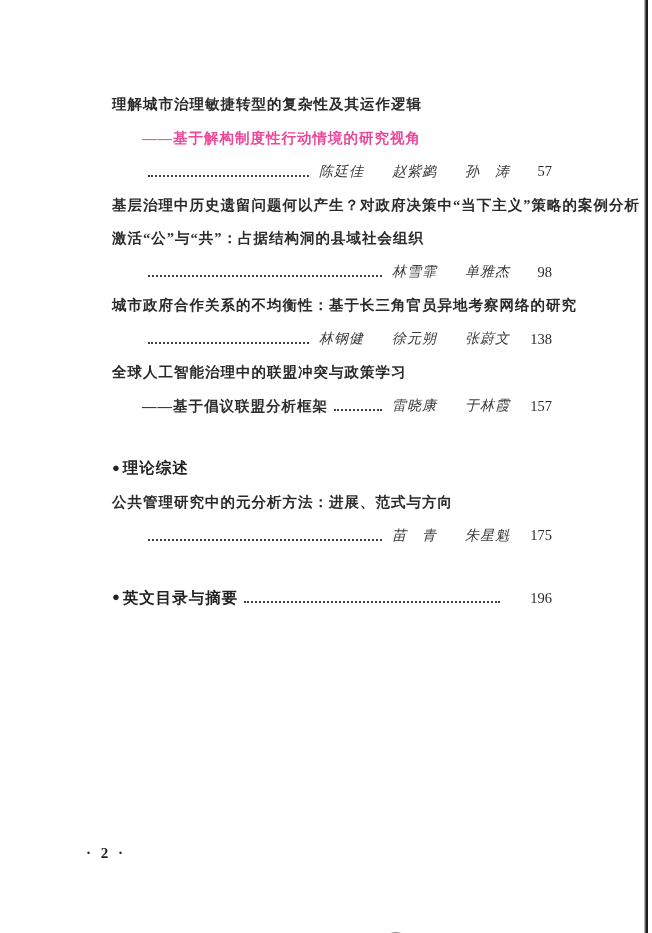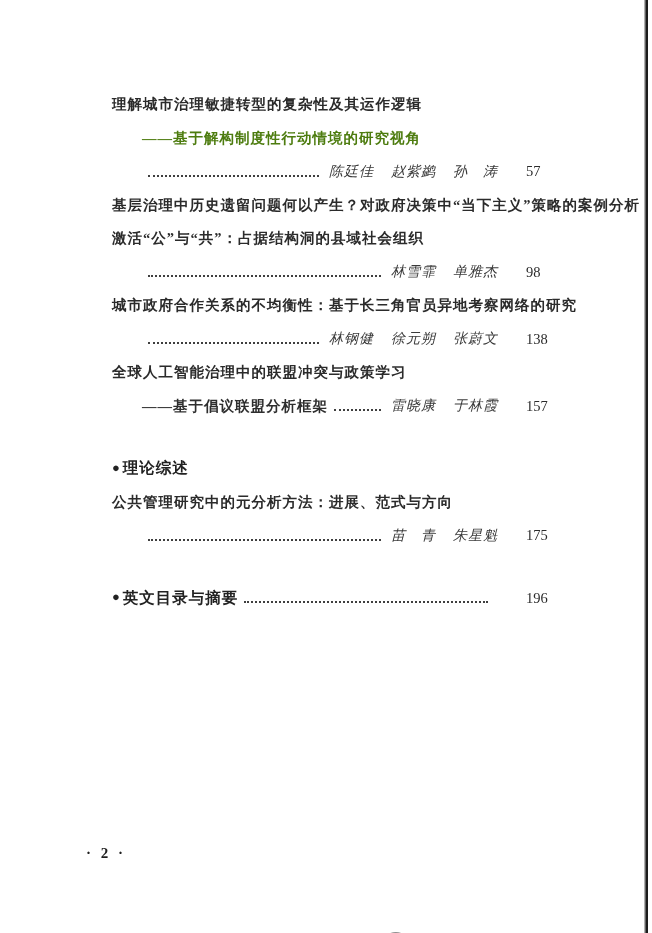--- a/index.html
+++ b/index.html
@@ -20,41 +20,42 @@
   }
   .row{
     height:33.5px;
     display:flex;
     align-items:center;
     font-size:14.5px;
     letter-spacing:1px;
     white-space:nowrap;
   }
   .row.title{font-weight:700;color:#2b2b2b;}
-  .row.subtitle{font-weight:700;color:#4d7c0f;padding-left:30px;}
+  .row.subtitle{font-weight:700;color:#ec4899;padding-left:30px;}
   .row.leader{padding-left:30px;}
   .row.textleader{padding-left:30px;font-weight:700;}
   .dots{
     flex:1 1 auto;
     border-bottom:2px dotted #3f3f3f;
     margin:0 10px 0 6px;
     transform:translateY(4px);
     min-width:30px;
   }
   .authors{
     display:flex;
-    gap:17px;
+    gap:28px;
     font-style:italic;
     font-weight:400;
     color:#3a3a3a;
     font-size:14px;
   }
   .pagenum{
-    margin-left:28px;
+    margin-left:16px;
     min-width:26px;
+    text-align:right;
     font-style:normal;
     font-weight:400;
     font-size:14.5px;
     color:#2b2b2b;
     letter-spacing:0;
   }
   .row.section, .row.sectionleader{
     margin-top:29px;
     font-weight:700;
     font-size:15.5px;

